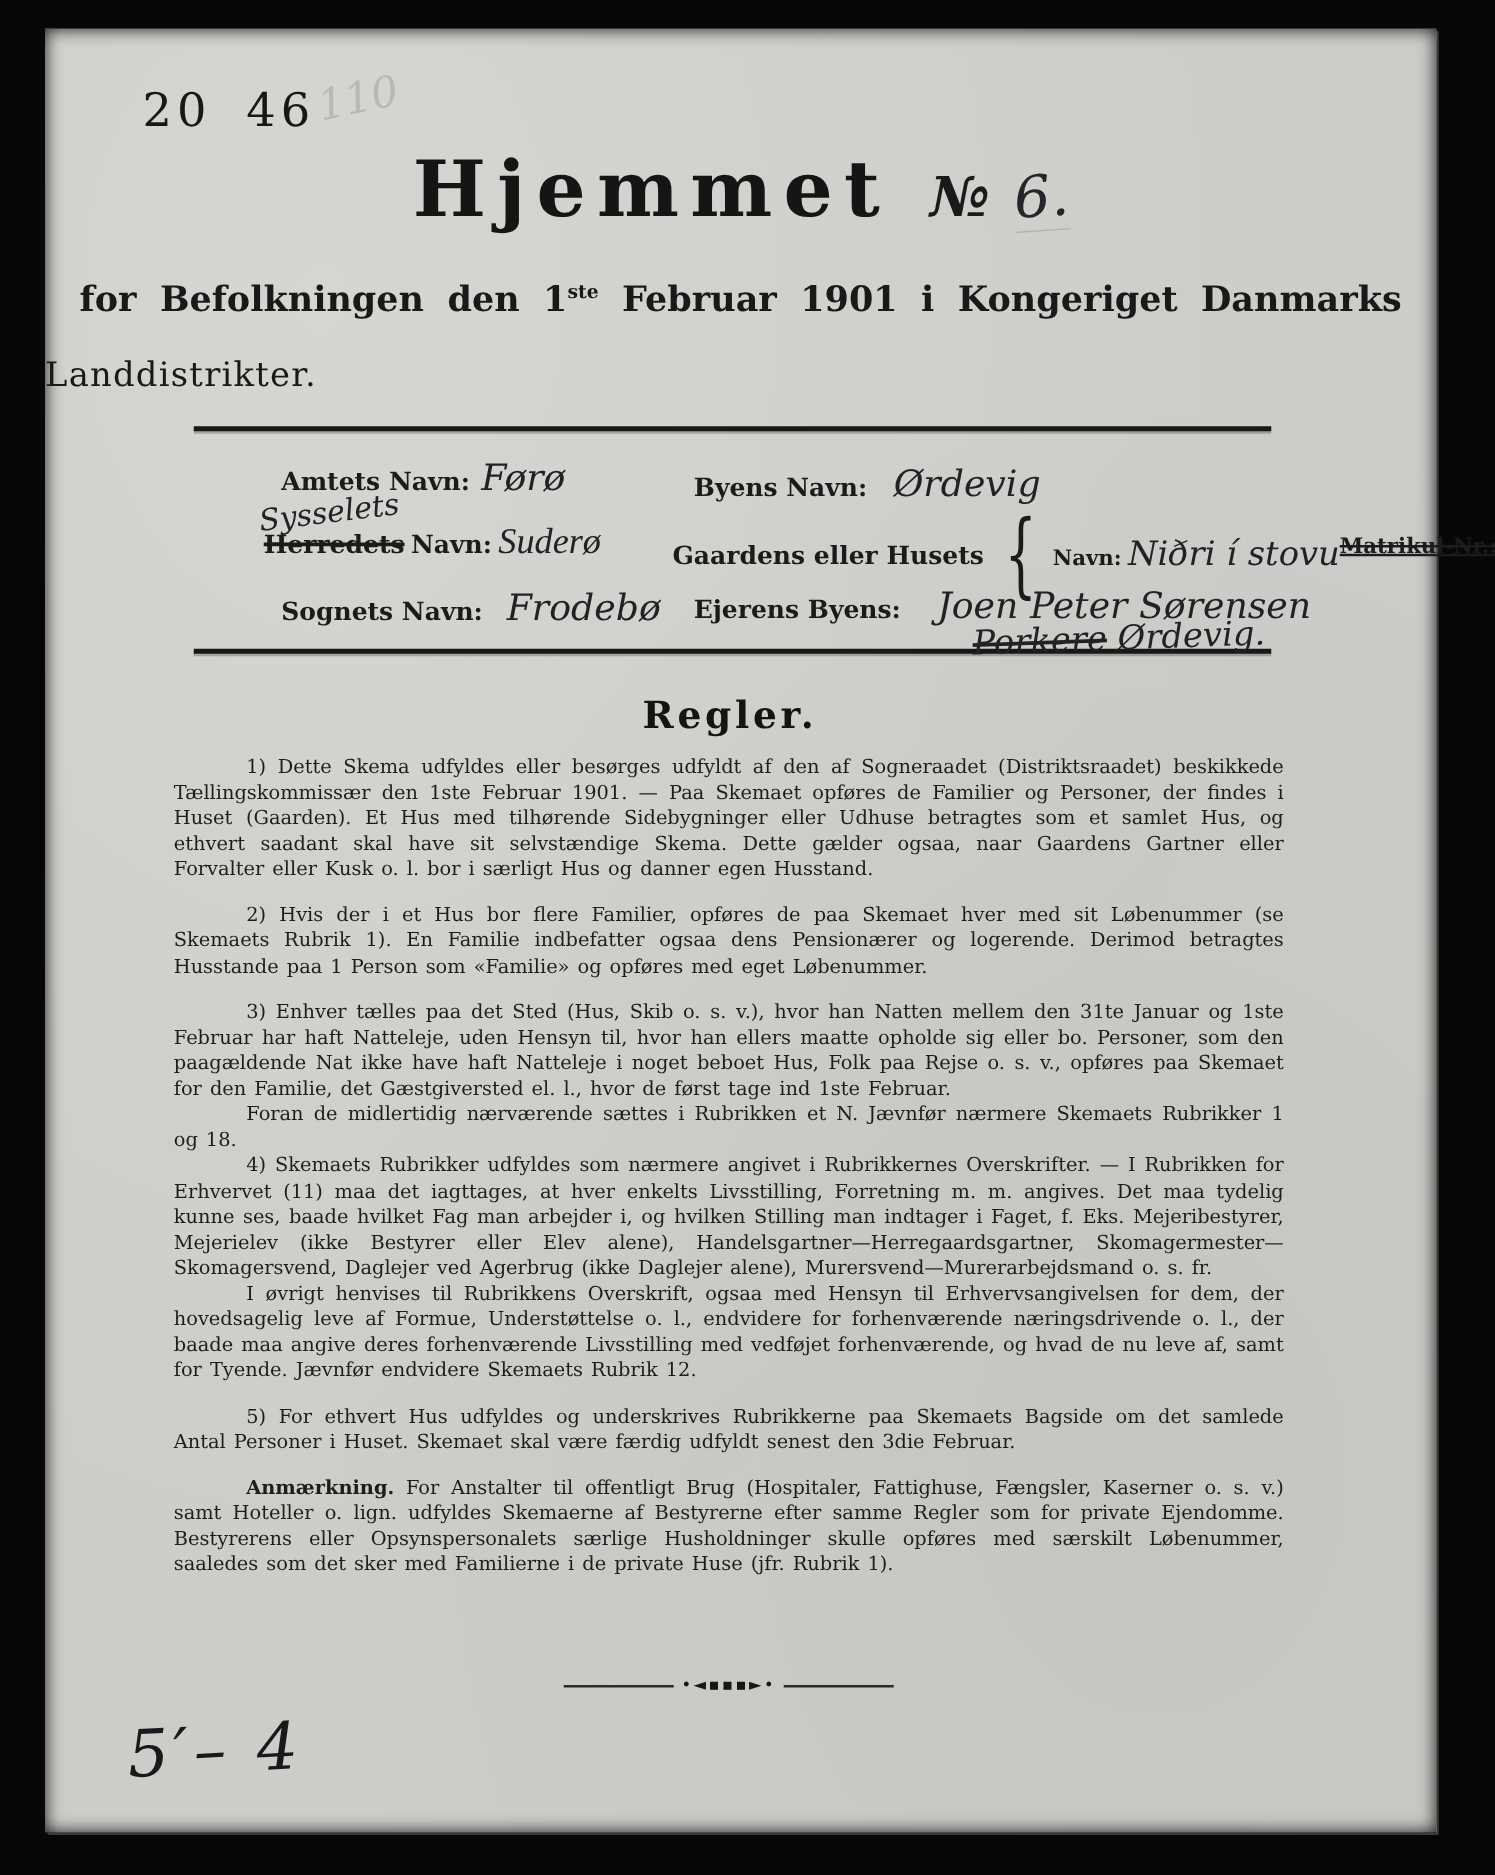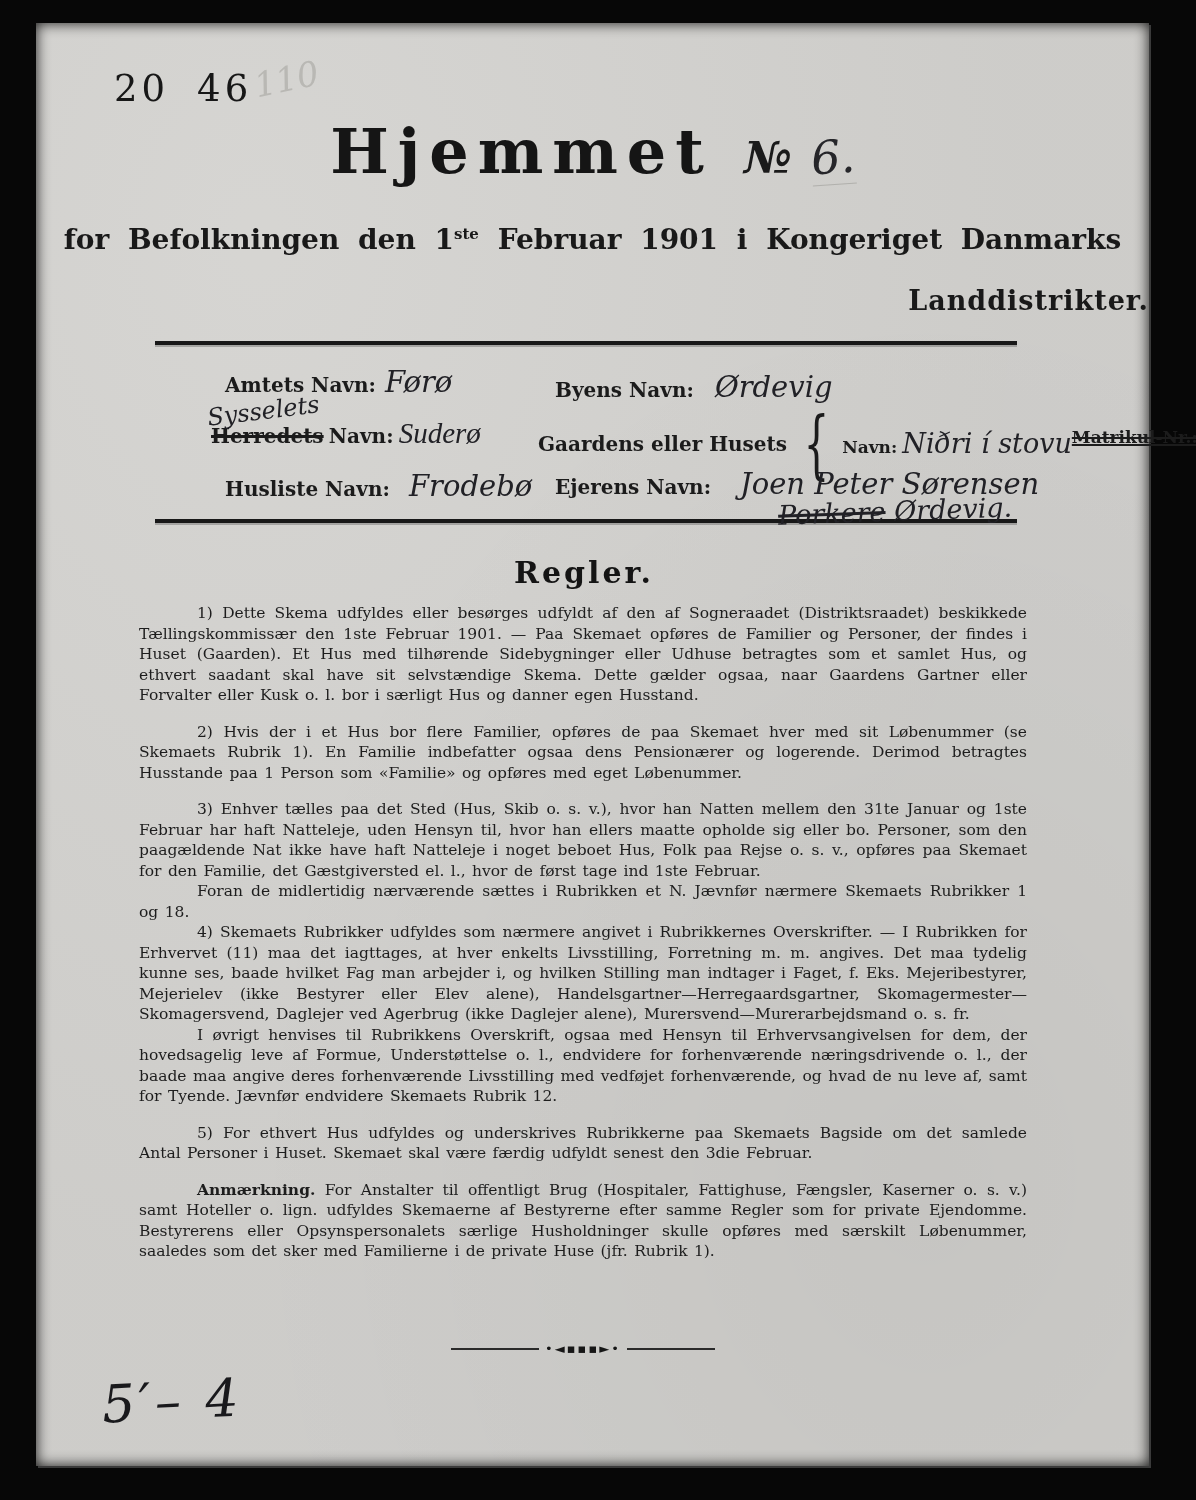--- a/index.html
+++ b/index.html
@@ -45,22 +45,22 @@
     font-size:46px;font-style:italic;color:#26262a;
     display:inline-block;transform:rotate(-4deg);margin-left:14px;
     border-bottom:1px solid rgba(120,120,115,0.35);
   }
   .subtitle{
     position:absolute;left:0;top:200px;width:100%;text-align:center;
     font-size:28px;font-weight:bold;color:#191919;word-spacing:9px;
   }
   .subtitle sup{font-size:15px;}
   .subtitle2{
-    position:absolute;left:0;top:262px;width:100%;text-align:right;
-    font-size:27px;font-weight:bold;letter-spacing:1px;color:#191919;
+    position:absolute;left:0;top:262px;width:100%;text-align:left;
+    font-size:27px;font-weight:normal;letter-spacing:1px;color:#191919;
   }
   
   .hrule{
     position:absolute;left:119px;width:862px;height:4px;background:#181818;
     box-shadow:0 2px 0 rgba(25,25,25,0.25);
   }
   .hrule.top{top:318px;}
   .hrule.bottom{top:496px;}
   
   .field{position:absolute;white-space:nowrap;}
@@ -150,21 +150,21 @@
   <div class="field" style="left:175px;top:394px;">
     <span style="position:relative;display:inline-block;">
       <span class="correction hw">Sysselets</span>
       <span class="flabel struck">Herredets</span>
     </span>
     <span class="flabel">Navn:</span>
     <span class="hw big" style="font-family:Liberation Serif, serif;">Suderø</span>
   </div>
 
   <div class="field" style="left:189px;top:446px;">
-    <span class="flabel">Husliste Navn:</span>
+    <span class="flabel">Sognets Navn:</span>
     <span class="hw big" style="margin-left:14px;">Frodebø</span>
   </div>
 
   <div class="field" style="left:519px;top:347px;">
     <span class="flabel">Byens Navn:</span>
     <span class="hw big" style="margin-left:16px;">Ørdevig</span>
   </div>
 
   <div class="field gaard-row" style="left:502px;top:388px;">
     <span class="flabel">Gaardens eller Husets</span>
@@ -172,21 +172,21 @@
     <span class="gaard-stack">
       <span style="white-space:nowrap;">
         <span class="flabel" style="font-size:17px;">Navn:</span>
         <span class="hw">Niðri í stovu</span>
       </span>
       <span class="matrikel">Matrikul-Nr.:</span>
     </span>
   </div>
 
   <div class="field" style="left:519px;top:444px;">
-    <span class="flabel">Ejerens Navn:</span>
+    <span class="flabel">Ejerens Byens:</span>
     <span class="hw big" style="margin-left:24px;">Joen Peter Sørensen</span>
   </div>
 
   <div class="signature">
     <span class="struck">Porkere</span>
     <span>Ørdevig.</span>
   </div>
 
   <div class="regler-head">Regler.</div>
 

